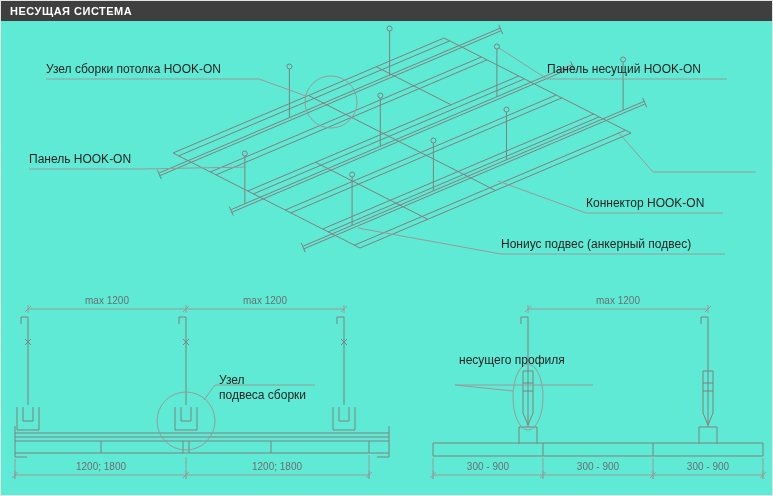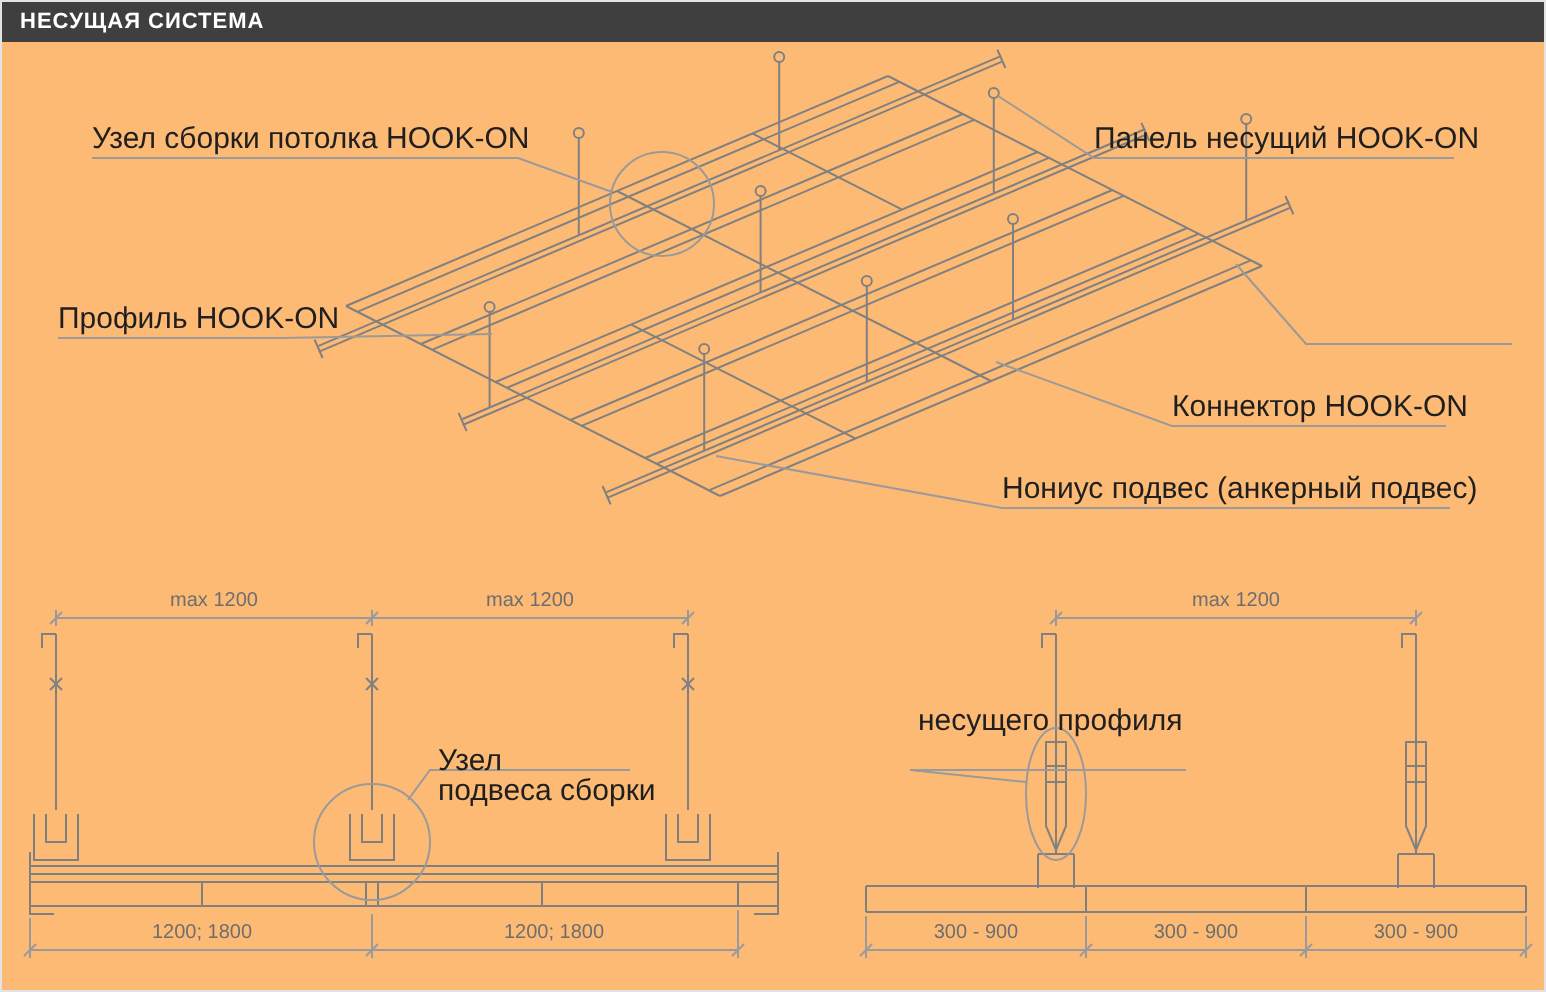--- a/index.html
+++ b/index.html
@@ -1,21 +1,21 @@
 <!DOCTYPE html>
 <html><head>
 <meta charset="utf-8">
 <style>
   html,body{margin:0;padding:0;background:#ffffff;}
   body{font-family:"Liberation Sans",sans-serif;}
-  .page{position:relative;width:773px;height:496px;background:#fdba74;overflow:hidden;border:1px solid #e3e3e3;box-sizing:border-box;}
+  .page{position:relative;width:773px;height:496px;background:#5eead4;overflow:hidden;border:1px solid #e3e3e3;box-sizing:border-box;}
   .header{position:absolute;left:0;top:0;width:100%;height:20px;background:#3f3f3f;display:flex;align-items:center;}
   .header-title{color:#ffffff;font-size:11px;font-weight:bold;padding-left:9px;letter-spacing:.5px;}
   svg.draw{position:absolute;left:0;top:0;}
-  .lbl{position:absolute;font-size:15px;color:#1f1f1f;white-space:nowrap;line-height:15px;}
+  .lbl{position:absolute;font-size:12px;color:#1f1f1f;white-space:nowrap;line-height:15px;}
   .dim{position:absolute;font-size:10px;color:#6e6e6e;white-space:nowrap;transform:translateX(-50%);}
 </style>
 </head>
 <body>
 
 <div class="page">
 
   <div class="header">
     <span class="header-title">НЕСУЩАЯ СИСТЕМА</span>
   </div>
@@ -135,21 +135,21 @@
         M432,474 L762,474
         M432,470 L432,478 M542,470 L542,478 M652,470 L652,478 M762,470 L762,478
         M429,477 L435,471 M539,477 L545,471 M649,477 L655,471 M759,477 L765,471"></path>
 
       <path stroke="#9a9a9a" d="M592,384 L454,384 L512,390"></path>
     </g>
   </svg>
 
   <div class="lbl" style="left:45px;top:61px">Узел сборки потолка HOOK-ON</div>
   <div class="lbl" style="left:546px;top:61px">Панель несущий HOOK-ON</div>
-  <div class="lbl" style="left:28px;top:151px">Профиль HOOK-ON</div>
+  <div class="lbl" style="left:28px;top:151px">Панель HOOK-ON</div>
   <div class="lbl" style="left:585px;top:195px">Коннектор HOOK-ON</div>
   <div class="lbl" style="left:500px;top:236px">Нониус подвес (анкерный подвес)</div>
 
   <div class="dim" style="left:106px;top:294px">max 1200</div>
   <div class="dim" style="left:264px;top:294px">max 1200</div>
   <div class="lbl" style="left:218px;top:372px">
     <div>Узел</div>
     <div>подвеса сборки</div>
   </div>
   <div class="dim" style="left:100px;top:460px">1200; 1800</div>

